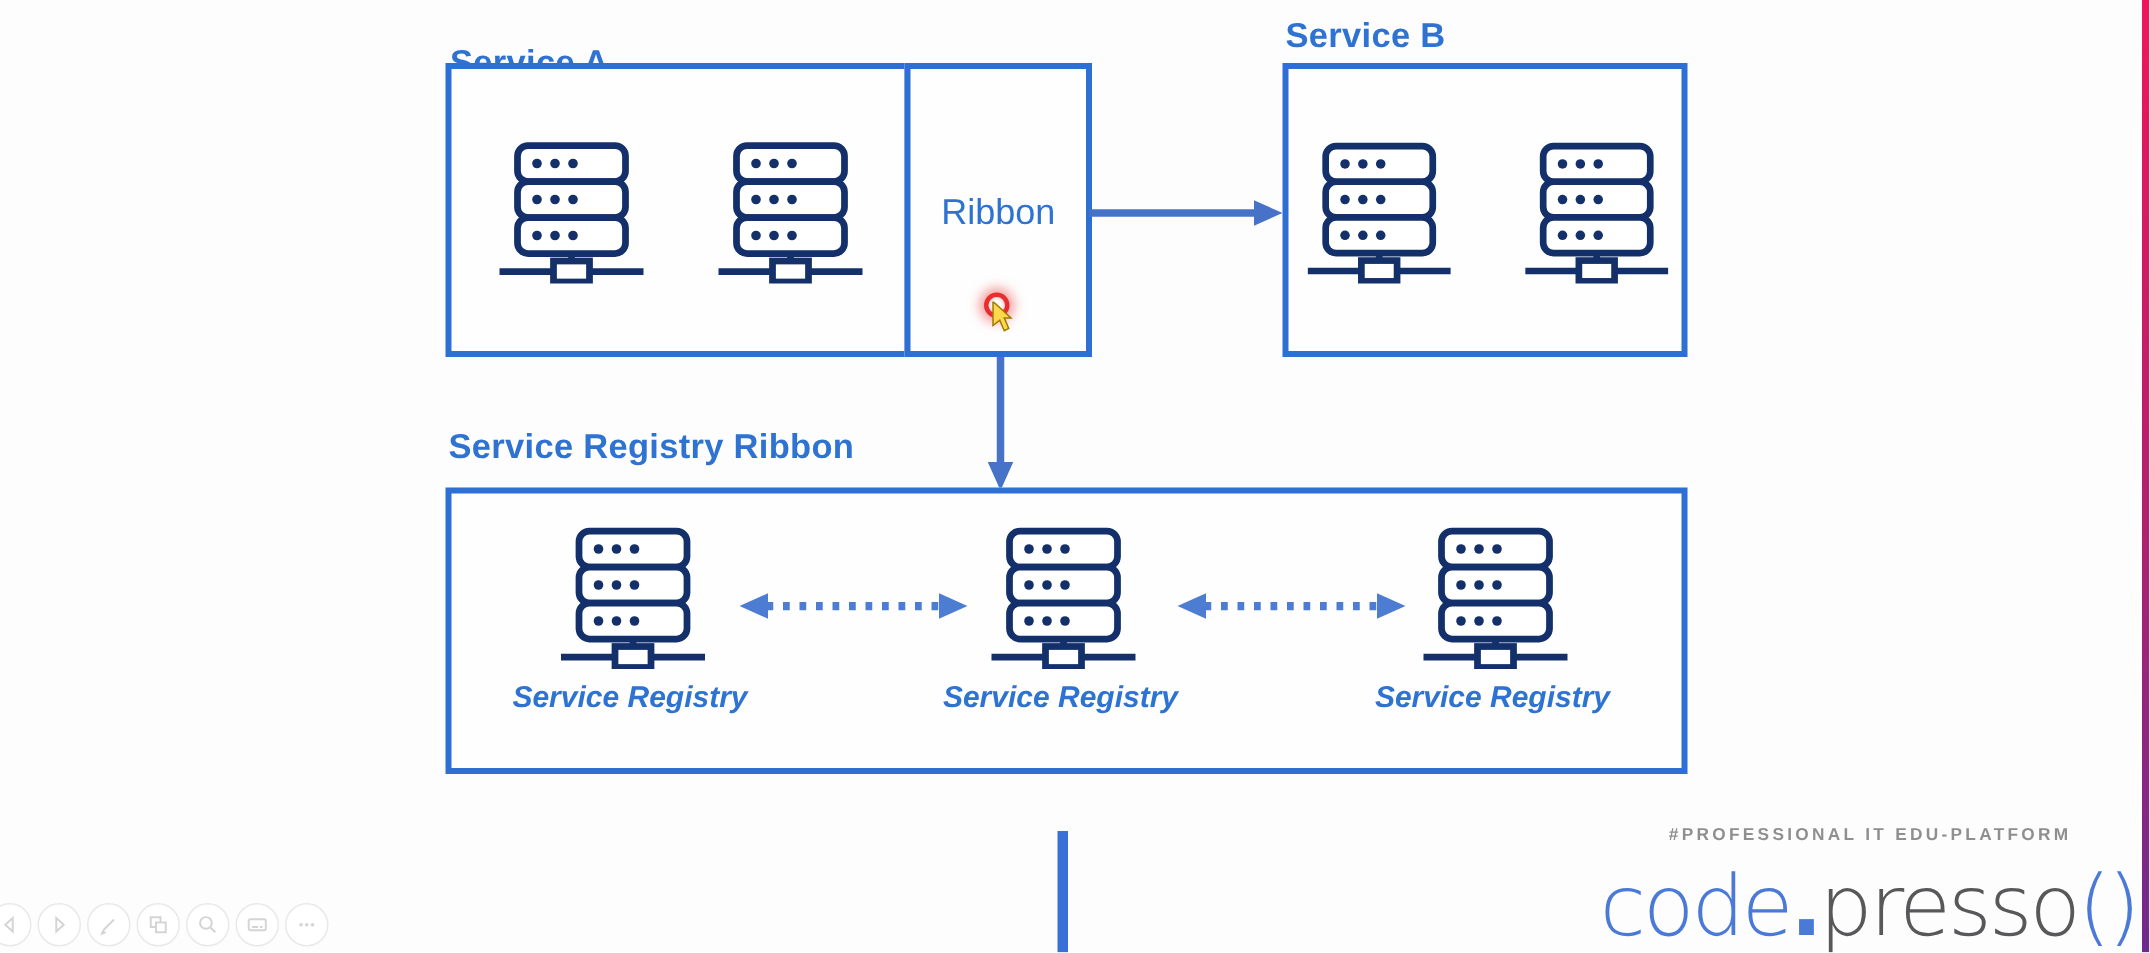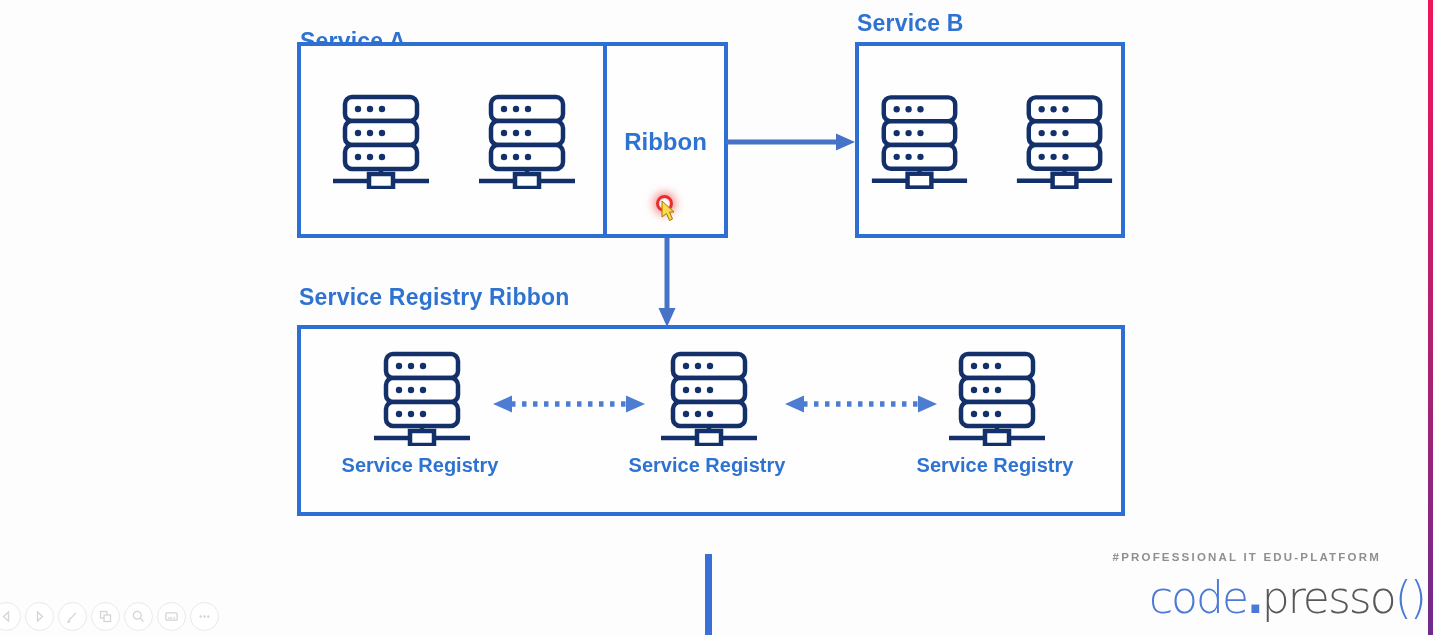--- a/index.html
+++ b/index.html
@@ -19,25 +19,25 @@
   .dbox{
     position:absolute;border:4px solid #2e6fd3;background:#fefefe;
     box-sizing:border-box;
   }
   .box-a{left:297px;top:42px;width:310px;height:196px;display:flex;align-items:center;justify-content:center;gap:28px;}
   .box-ribbon{left:603px;top:42px;width:125px;height:196px;}
   .box-b{left:855px;top:42px;width:270px;height:196px;display:flex;align-items:center;justify-content:center;gap:28px;}
   .box-reg{left:297px;top:325px;width:828px;height:191px;}
   .ribbon-label{
     position:absolute;left:0;right:0;top:82px;text-align:center;
-    color:#2e73d2;font-weight:700;font-size:24px;
+    color:#2e73d2;font-weight:400;font-size:24px;
   }
   
   .reg-node{position:absolute;top:20px;width:170px;display:flex;flex-direction:column;align-items:center;}
-  .reg-node .lbl{margin-top:8px;color:#2e73d2;font-weight:700;font-size:20px;white-space:nowrap;}
+  .reg-node .lbl{margin-top:8px;color:#2e73d2;font-weight:700;font-size:20px;white-space:nowrap;font-style:italic;}
   .reg-node.n0{left:34px;} .reg-node.n1{left:321px;} .reg-node.n2{left:609px;}
   .dotted-arrow{position:absolute;top:64px;}
   .dotted-arrow.d0{left:188px;} .dotted-arrow.d1{left:480px;}
   
   .abs{position:absolute;}
   .laser-ring{
     position:absolute;left:656px;top:195px;width:11px;height:11px;border-radius:50%;
     border:3.5px solid #e62e2e;background:#fff;
     box-shadow:0 0 8px 3px rgba(242,70,70,.55), inset 0 0 3px rgba(242,70,70,.5);
   }
@@ -46,21 +46,21 @@
     position:absolute;right:0;top:0;width:5px;height:635px;
     background:linear-gradient(180deg,#f0155a 0%,#b0216f 55%,#6e2b8d 100%);
   }
   
   .tagline{
     position:absolute;right:52px;top:551px;color:#8f8f8f;font-weight:600;
     font-size:11.5px;letter-spacing:2.2px;white-space:nowrap;margin-left:32px;
   }
   .logo{
     position:absolute;right:8px;top:574px;font-family:"DejaVu Sans",sans-serif;
-    font-weight:200;font-size:44px;letter-spacing:-2px;white-space:nowrap;line-height:1.1;
+    font-weight:200;font-size:56px;letter-spacing:-2px;white-space:nowrap;line-height:1.1;
   }
   .logo .c-blue{color:#4a79d7;}
   .logo .c-gray{color:#58585a;}
   .logo .dot{color:#4a79d7;font-weight:700;}
   
   .ptoolbar{position:absolute;left:-8px;top:602px;display:flex;gap:4px;}
   .pbtn{
     width:29px;height:29px;border-radius:50%;border:1px solid #e9e9e9;background:#fff;
     display:flex;align-items:center;justify-content:center;box-sizing:border-box;padding:0;
   }

